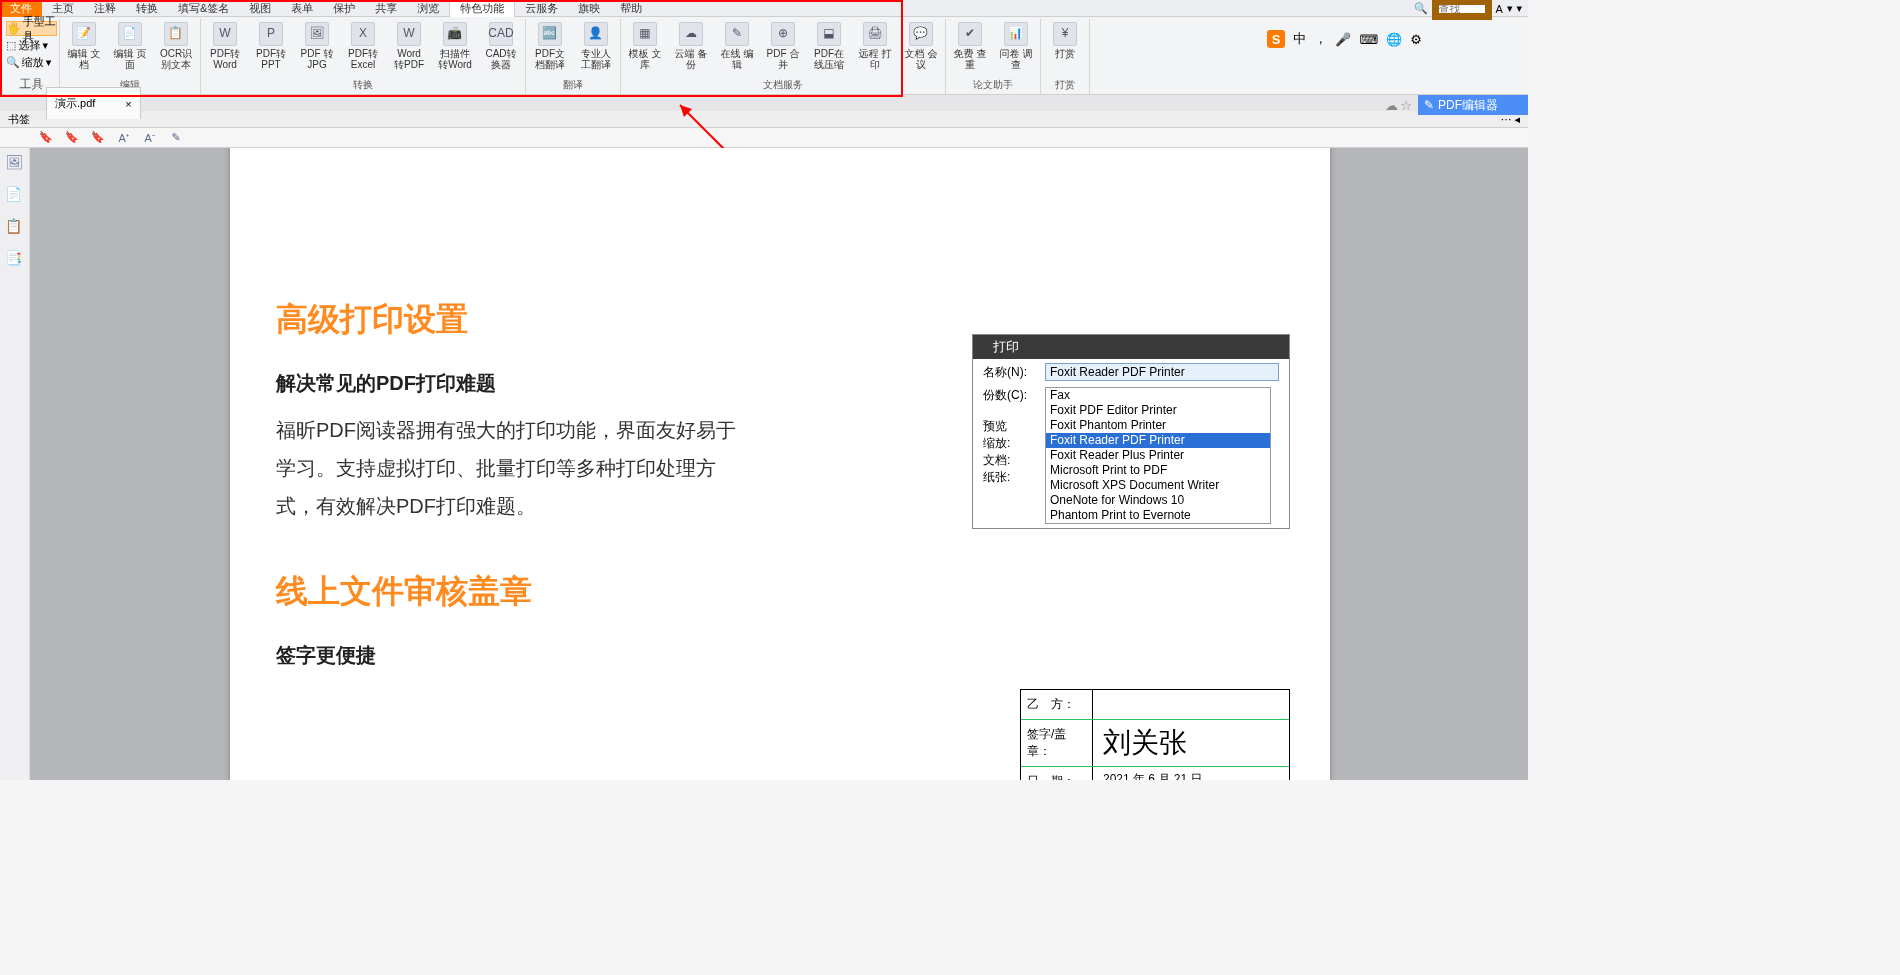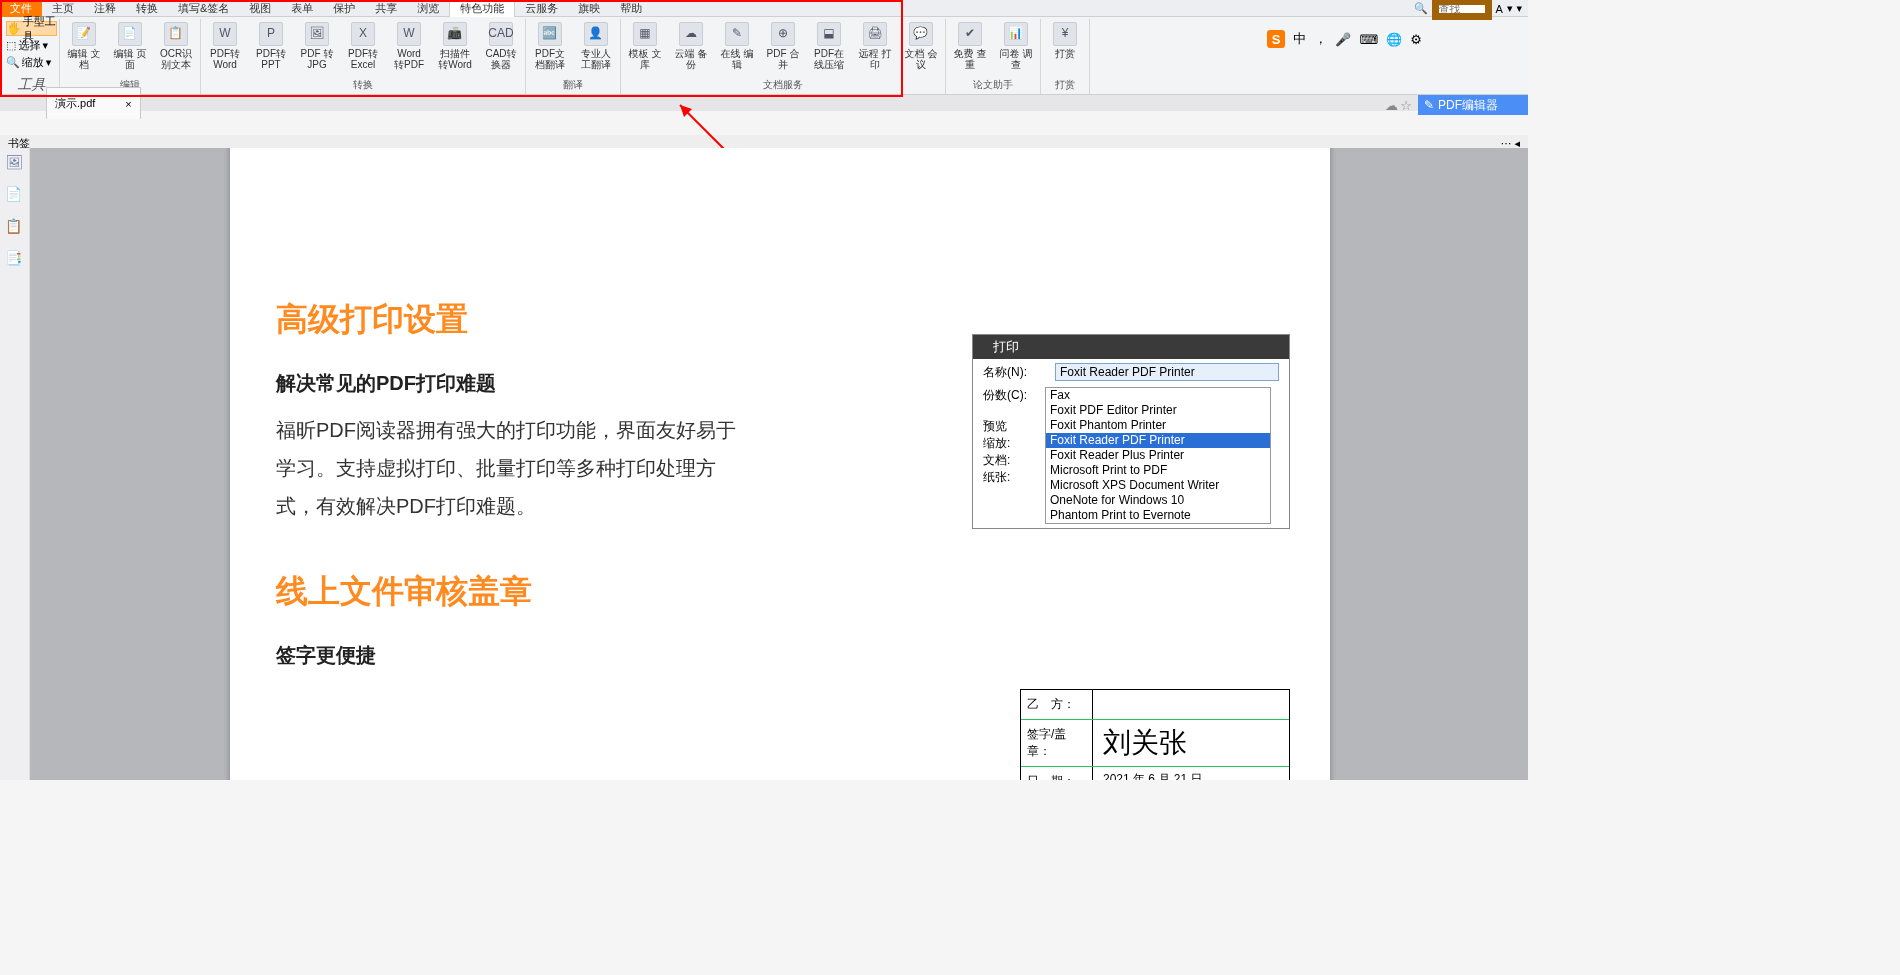--- a/index.html
+++ b/index.html
@@ -12,60 +12,60 @@
 .tabbar .tab.active { background:#fff; border:1px solid #cfcfcf; border-bottom:none; }
 .search-area { position:absolute; right:0; top:0; height:17px; display:flex; align-items:center; font-size:11px; gap:4px; padding-right:6px; }
 .search-area input { width:60px; height:22px; font-size:11px; border:7px solid #a16207;text-decoration:underline; }
 
 
 .ribbon-wrap { background:#f3f4f6; border-bottom:1px solid #cfcfcf; }
 .ribbon { height:77px; display:flex; padding:2px 4px 0 4px; }
 .qtools { width:56px; font-size:11px; display:flex; flex-direction:column; gap:2px; padding:2px; border-right:1px solid #d6d6d6; }
 .qtools .qbtn { height:15px; display:flex; align-items:center; gap:2px; cursor:pointer; }
 .qtools .qbtn.sel { background:#ffd9a8; border:1px solid #ffb54d; }
-.qtools .glabel { font-size:14px; color:#555; text-align:center; margin-top:4px;font-style:italic; }
+.qtools .glabel { font-size:12px; color:#555; text-align:center; margin-top:4px; }
 .rgroup { display:flex; flex-direction:column; align-items:center; padding:0 6px; border-right:1px solid #d6d6d6; }
 .rrow { display:flex; gap:10px; flex:1; align-items:flex-start; padding-top:3px;}
 .rbtn { display:flex; flex-direction:column; align-items:center; width:36px; cursor:pointer; font-size:10px; color:#333; text-align:center; line-height:1.1; }
 .rbtn .ico { width:24px; height:24px; background:#e0e4ea; border:1px solid #c9ccd2; border-radius:2px; margin-bottom:2px; display:flex; align-items:center; justify-content:center; font-size:12px; color:#556;}
 .rgroup .glabel { font-size:10px; color:#555; height:16px; }
 
 
 .redbox { position:absolute; left:0; top:0; width:903px; height:97px; border:2px solid red; box-sizing:border-box; pointer-events:none; }
 
 
 .arrow { position:absolute; pointer-events:none; }
 
 
 .doctabs { height:16px; background:#e6e6e8; display:flex; align-items:center; font-size:11px; padding-left:46px; }
 .doctab { background:#fafafa; border:1px solid #c9c9c9; border-bottom:none; padding:8px 8px; display:flex; align-items:center; gap:30px;text-align:right; }
 
 
-.bm-head { height:17px; background:#eee; display:flex; align-items:center; justify-content:space-between; font-size:11px; padding:0 8px; border-bottom:1px solid #d0d0d0;margin-top:24px; }
+.bm-head { height:17px; background:#eee; display:flex; align-items:center; justify-content:space-between; font-size:11px; padding:0 8px; border-bottom:1px solid #d0d0d0; }
 
 
 .tbar2 { height:20px; background:#f6f6f7; display:flex; align-items:center; gap:10px; font-size:11px; padding-left:38px; border-bottom:1px solid #d0d0d0;}
 .tbar2 .ic { width:16px; height:16px; display:inline-flex; align-items:center; justify-content:center; color:#5b6b8c; cursor:pointer;}
 
 
 .leftrail { position:absolute; left:0; top:148px; width:30px; background:#efeff1; height:calc(100% - 148px); display:flex; flex-direction:column; align-items:center; gap:14px; padding-top:6px; border-right:1px solid #ddd;}
 .leftrail .lic { width:18px; height:18px; font-size:14px; color:#6a7aa0; cursor:pointer;}
 
 
 .content { position:absolute; left:30px; top:148px; right:0; bottom:0; background:#b6b7bb; overflow:hidden; }
 .page { position:absolute; left:200px; top:-30px; width:1100px; height:900px; background:#fff; box-shadow:0 0 6px rgba(0,0,0,.3); padding:60px 46px; }
 
 h1.o { color:#ff8a1f; font-size:32px; font-weight:700; margin-top:120px;}
 h2.k { color:#222; font-size:20px; font-weight:700; margin-top:28px;}
 p.body { color:#333; font-size:20px; line-height:1.9; margin-top:14px; max-width:470px;}
 
 
 .printdlg { position:absolute; right:40px; top:216px; width:318px; border:1px solid #888; background:#fff; font-size:12px;}
 .printdlg .tit { background:#3a3a3a; color:#fff; padding:3px 20px; font-size:13px;}
-.printdlg .row { display:flex; align-items:center; padding:4px 10px; gap:16px;}
+.printdlg .row { display:flex; align-items:center; padding:4px 10px; gap:6px;}
 .printdlg .lbl2 { width:56px; text-align:left;}
 .printdlg .combo { flex:1; border:1px solid #7da2ce; background:#e6f0fb; padding:1px 4px;}
 .printdlg .opt { padding:0 4px; line-height:15px; }
 .printdlg .opt.sel { background:#2a6fd6; color:#fff;}
 
 
 .sigblock { position:absolute; right:40px; top:571px; width:270px; border:1px solid #000; font-size:12px;}
 .sigblock .sr { display:flex; border-bottom:1px solid #22c55e; }
 .sigblock .sr:last-child{border-bottom:none;}
 .sigblock .sl { width:72px; padding:6px; border-right:1px solid #000; font-size:12px;}

